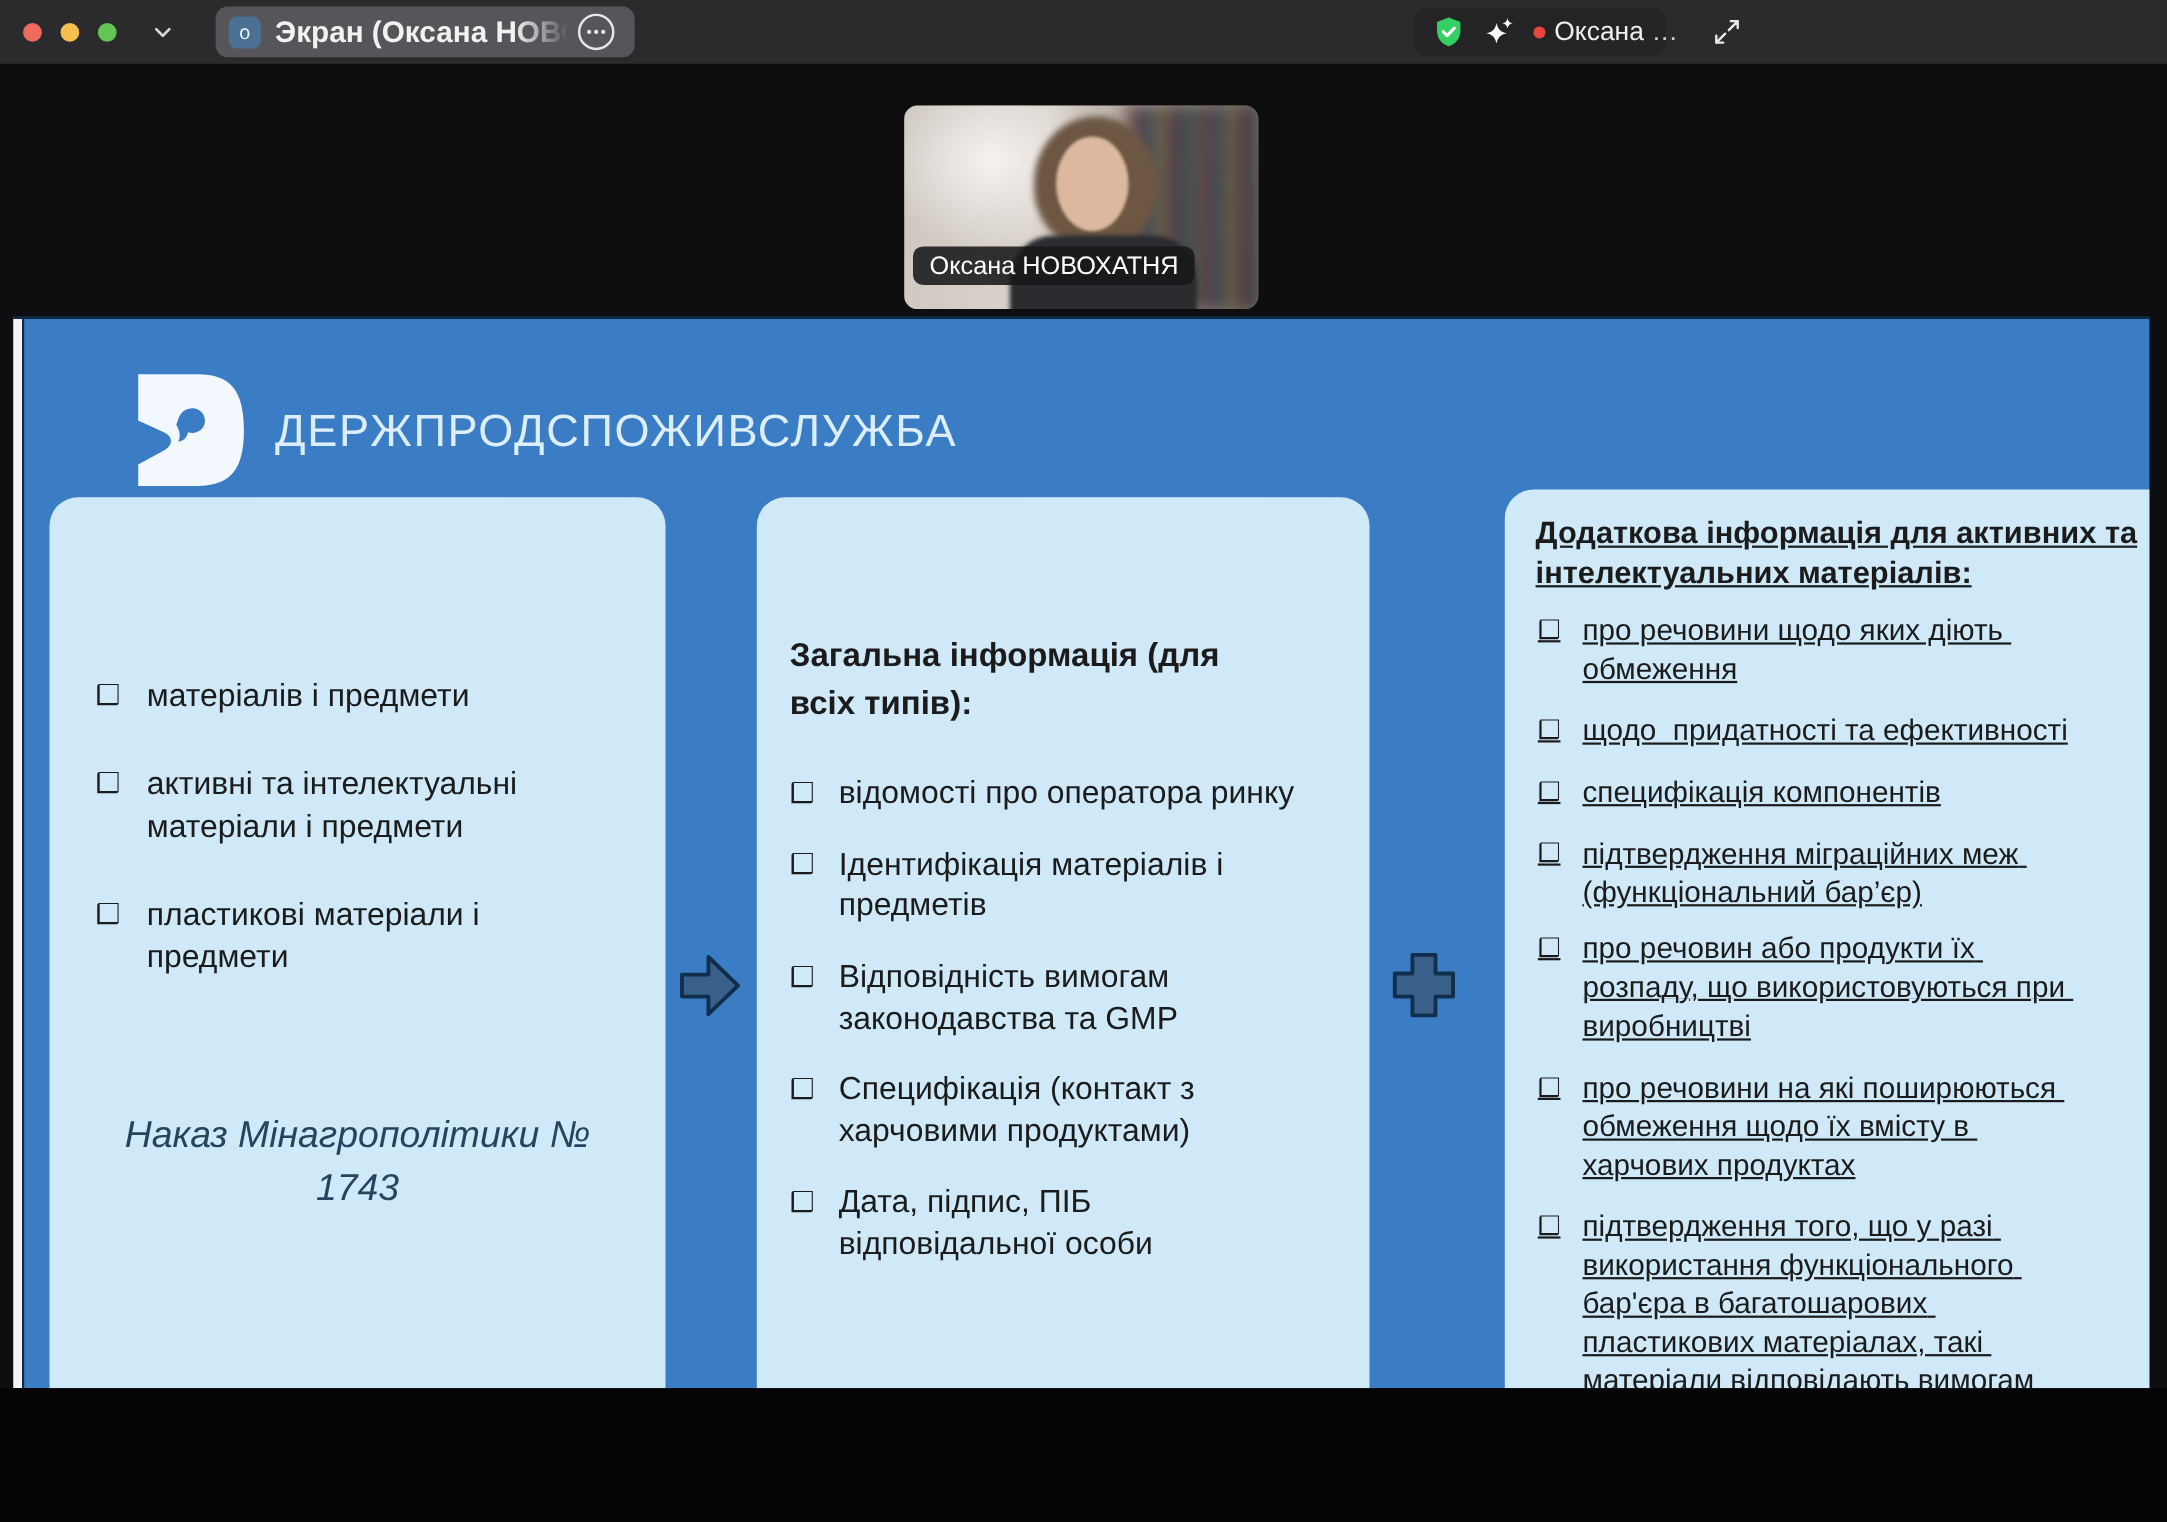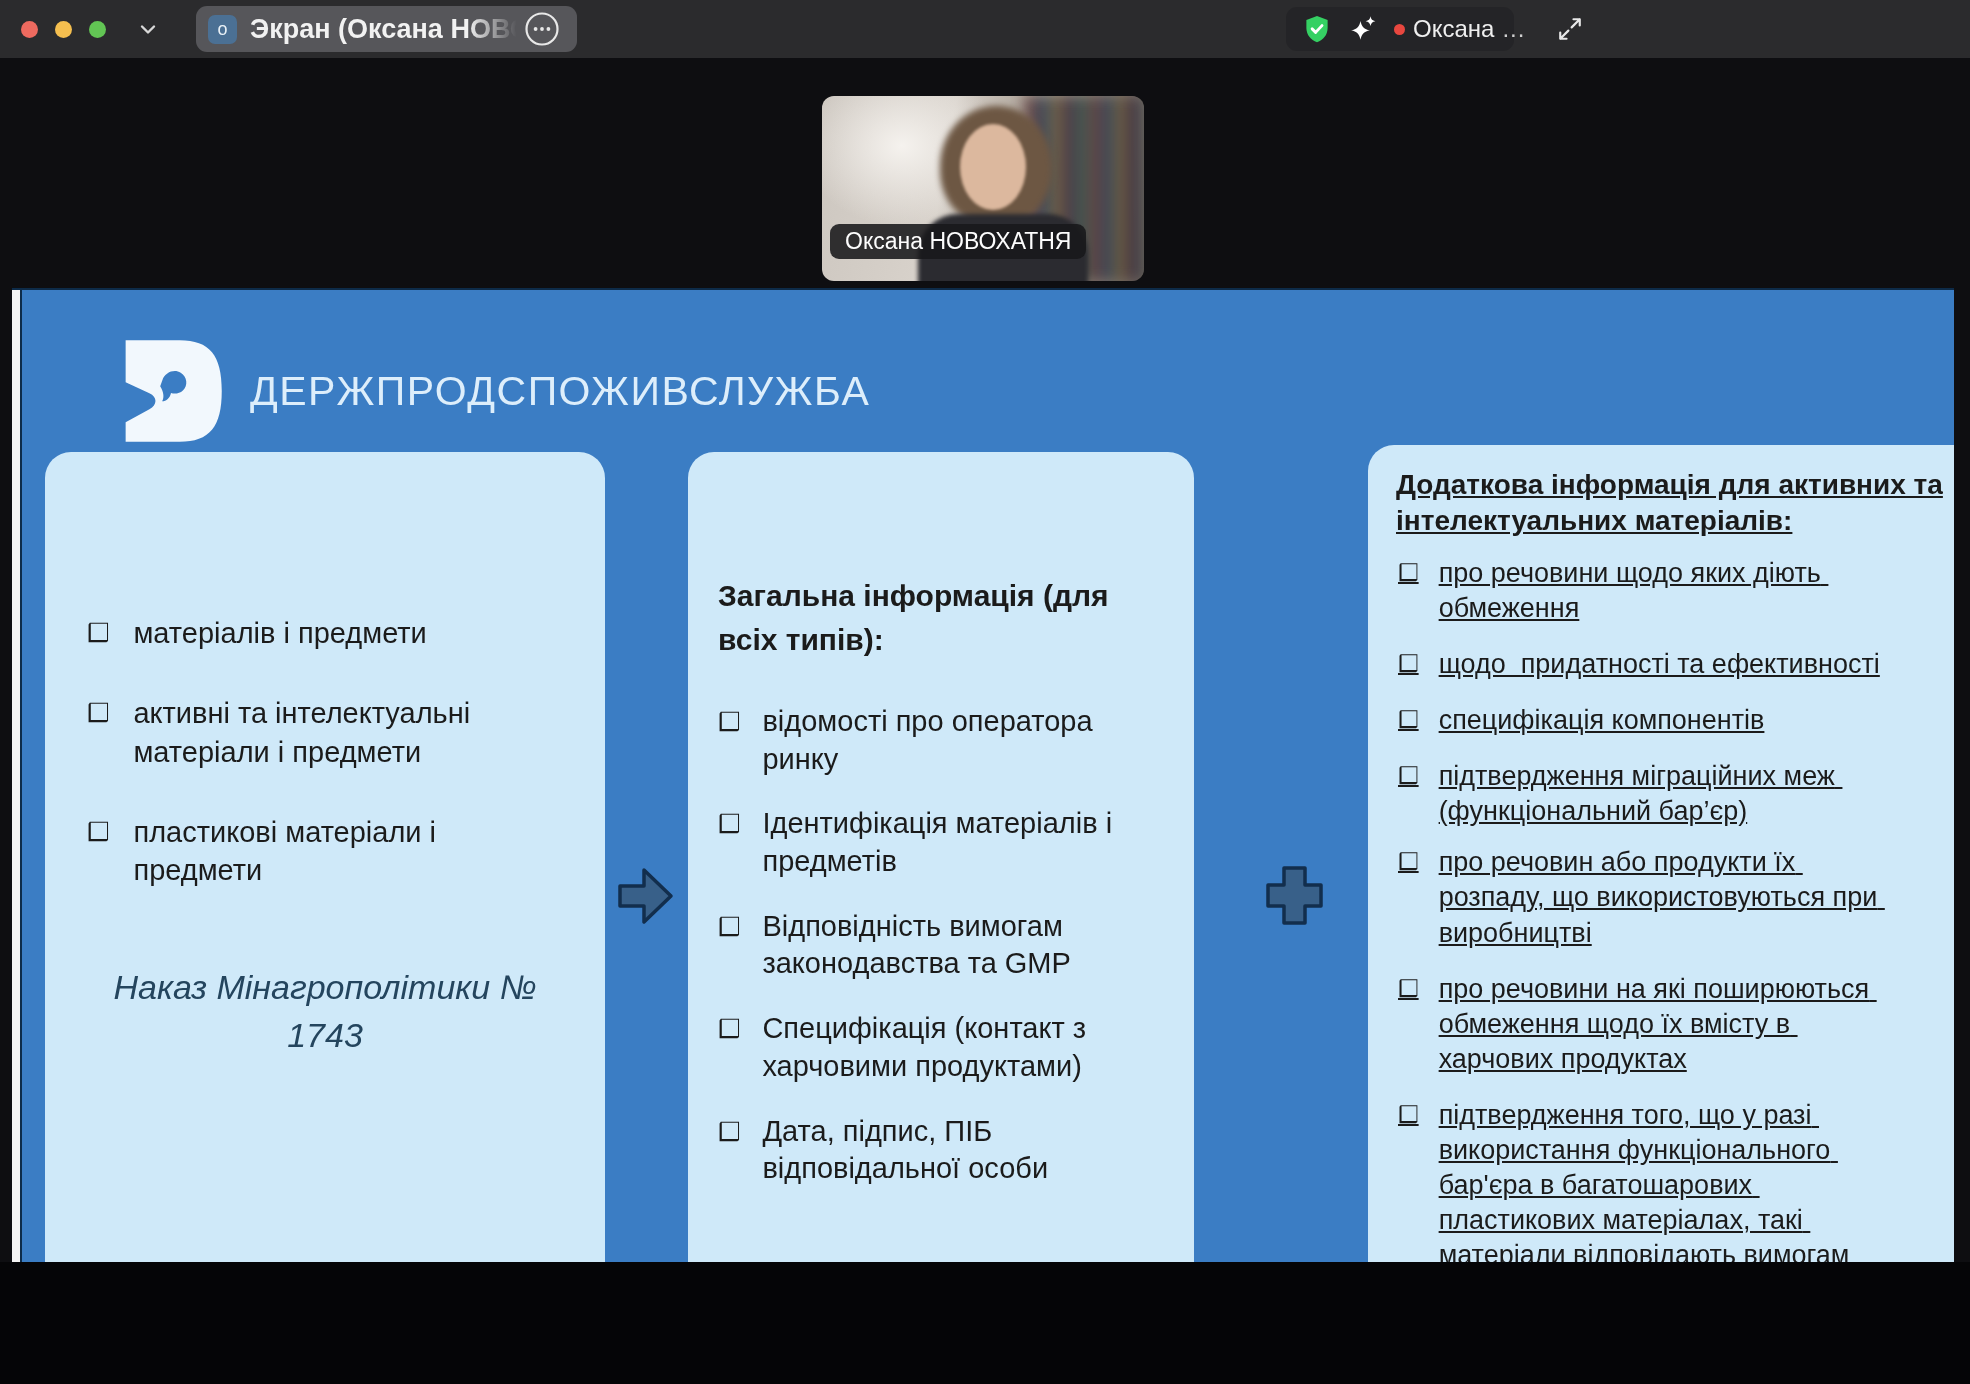--- a/index.html
+++ b/index.html
@@ -37,34 +37,34 @@
 
   
   .slide{position:absolute;left:12px;top:288px;width:1942px;height:974px;background:#3b7dc4;border-top:2px solid #0d2b49;box-sizing:border-box;overflow:hidden;}
   .slide-strip{position:absolute;left:0;top:0;width:8px;height:100%;background:#f4f4f4;}
   .slide-strip-line{position:absolute;left:8px;top:0;width:2px;height:100%;background:#0d2b49;}
   .logo{position:absolute;left:105px;top:47px;width:108px;height:108px;}
   .org-title{position:absolute;left:238px;top:78px;font-size:41px;letter-spacing:1.5px;color:#ddeefb;}
 
   .card{position:absolute;background:#cfe9f9;border-radius:26px;box-sizing:border-box;color:#1b1b1b;}
   .card-left{left:33px;top:162px;width:560px;height:880px;padding:104px 40px 0 40px;}
-  .card-mid{left:676px;top:162px;width:506px;height:880px;padding:122px 36px 0 30px;}
+  .card-mid{left:676px;top:162px;width:557px;height:880px;padding:122px 36px 0 30px;}
   .card-right{left:1356px;top:155px;width:612px;height:900px;padding:22px 26px 0 28px;text-decoration:underline;}
 
   .intro{font-size:29px;line-height:1.36;text-align:center;width:450px;margin:0 auto;}
   .intro b{font-weight:700;}
   .bullets{display:flex;flex-direction:column;}
   .bullet{display:flex;align-items:flex-start;}
   .bq{flex:0 0 auto;transform:scaleX(-1);display:inline-block;}
   .bt{white-space:pre-wrap;}
 
   .card-left .bullets{margin-top:58px;gap:42px;padding-left:2px;}
   .card-left .bullet{font-size:29px;line-height:1.32;}
   .card-left .bq{font-size:25px;margin-right:24px;margin-top:2px;}
-  .footnote{margin-top:75px;text-align:center;font-style:italic;font-size:34px;line-height:1.4;color:#24455e;width:480px;margin-left:auto;margin-right:auto;}
+  .footnote{margin-top:120px;text-align:center;font-style:italic;font-size:34px;line-height:1.4;color:#24455e;width:480px;margin-left:auto;margin-right:auto;}
 
   .card-mid .heading{font-size:30px;font-weight:700;line-height:1.45;}
   .card-mid .bullets{margin-top:42px;gap:27px;}
   .card-mid .bullet{font-size:29px;line-height:1.3;}
   .card-mid .bq{font-size:25px;margin-right:22px;margin-top:2px;}
   .card-mid .bt{width:441px;}
 
   .card-right .heading{font-size:28px;font-weight:700;line-height:1.3;}
   .card-right .heading.justify{text-align:justify;}
   .card-right .bullets{margin-top:16px;margin-bottom:16px;gap:21px;padding-left:2px;}

